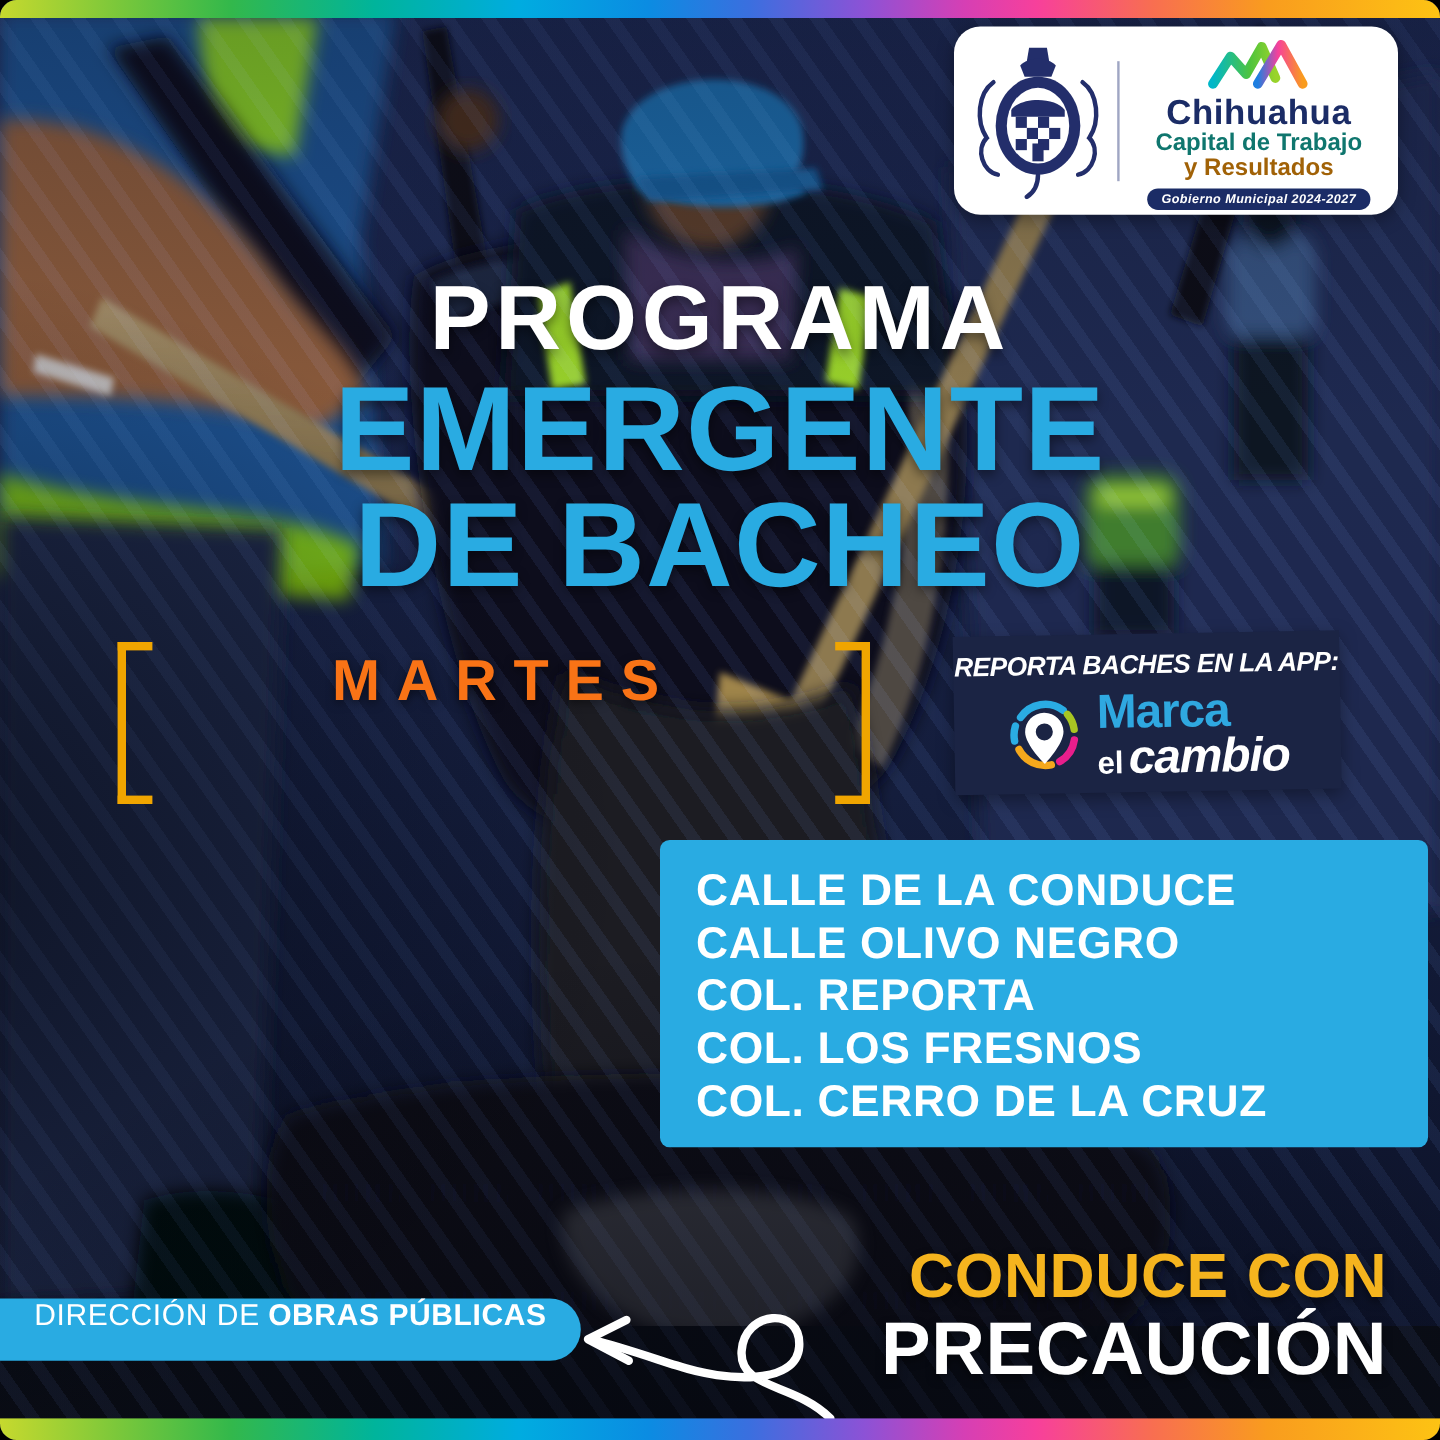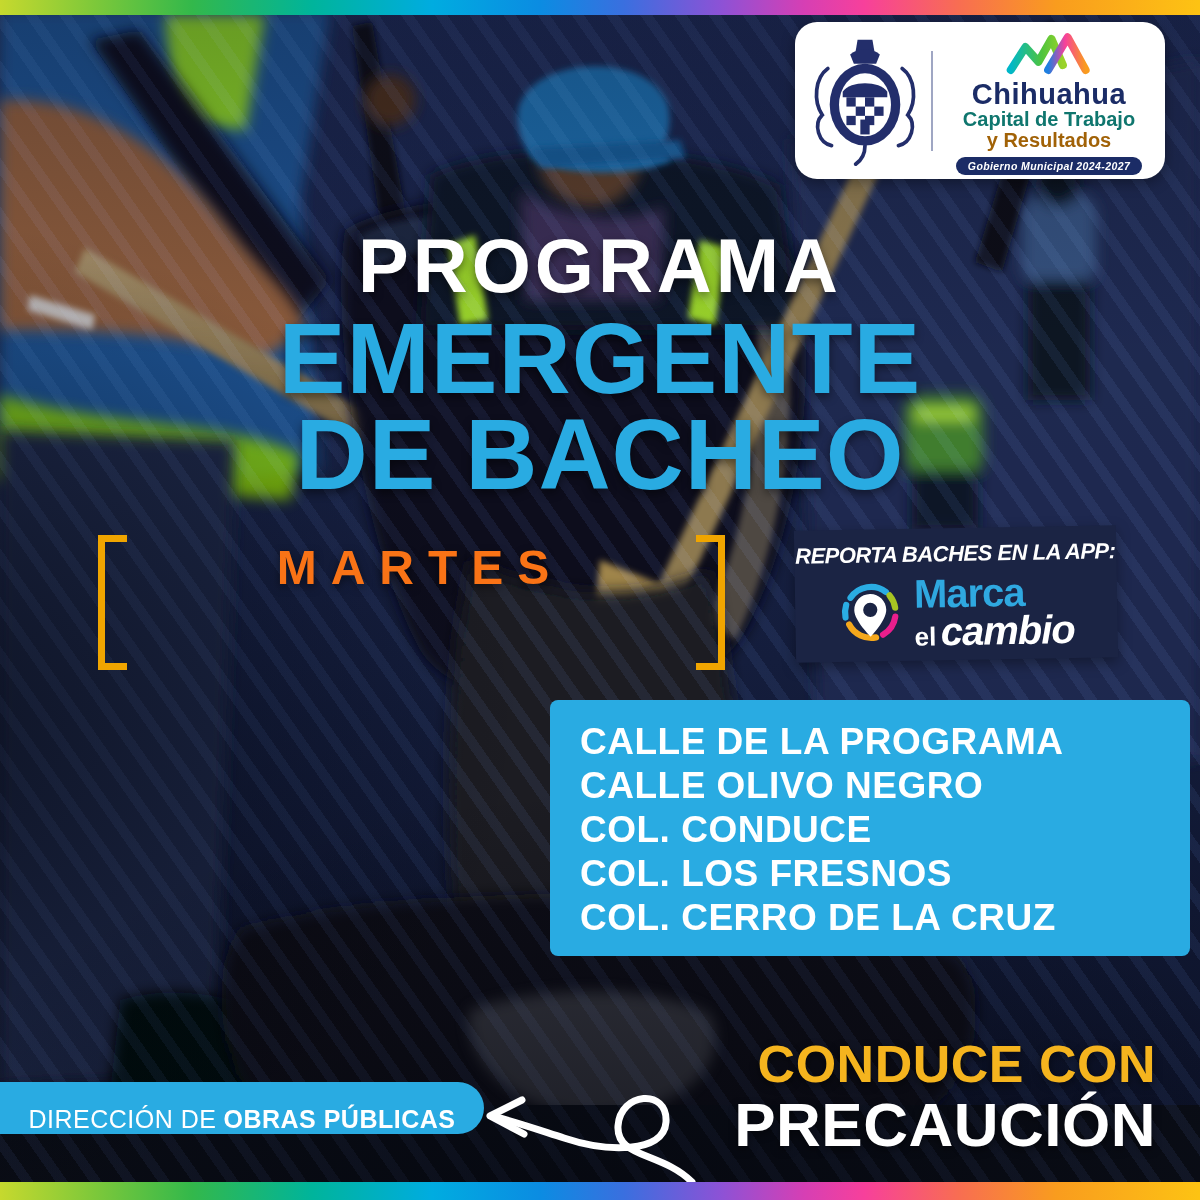--- a/index.html
+++ b/index.html
@@ -1,19 +1,20 @@
 <!DOCTYPE html>
 <html><head>
 <meta charset="utf-8">
 <style>
   html,body{margin:0;padding:0;background:#000;}
   #poster{
     position:relative;width:1200px;height:1200px;overflow:hidden;
     font-family:"Liberation Sans",sans-serif;
     background:#121a36;
+    border-radius:14px;
   }
   
   .grad-bar{
     position:absolute;left:0;width:1200px;z-index:6;
     background:linear-gradient(90deg,
       #c6d92e 0%,#7cc83a 8%,#33b84b 16%,#00b49b 26%,#00ace0 36%,
       #0b8ce2 45%,#3a6fdf 52%,#8c52d6 60%,#d63fb4 67%,#f7409b 72%,
       #f86e51 80%,#f99c1e 88%,#fdc313 100%);
   }
   .grad-bar.top{top:0;height:15px;}
@@ -82,21 +83,21 @@
   .streets-box{
     position:absolute;left:550px;top:700px;width:640px;height:256px;z-index:4;
     background:#29abe2;border-radius:8px;box-sizing:border-box;
     padding:20px 20px 0 30px;display:flex;flex-direction:column;justify-content:flex-start;
   }
   .street-line{color:#fff;font-weight:bold;font-size:37px;line-height:44px;letter-spacing:.5px;white-space:nowrap;}
   
   .dept-pill{
     position:absolute;left:0;top:1082px;width:484px;height:52px;z-index:4;
     background:#29abe2;border-radius:0 26px 26px 0;
-    display:flex;align-items:flex-end;justify-content:center;
+    display:flex;align-items:flex-start;justify-content:center;
     color:#fff;font-size:25px;letter-spacing:.5px;white-space:nowrap;
   }
   .dept-pill .bold{font-weight:bold;margin-left:7px;}
   .warning{position:absolute;right:44px;top:1038px;z-index:4;text-align:right;
     text-shadow:0 3px 8px rgba(0,0,0,.5);}
   .warn-l1{color:#f5b41e;font-weight:bold;font-size:52px;line-height:1;letter-spacing:.5px;}
   .warn-l2{color:#ffffff;font-weight:bold;font-size:62px;line-height:1;margin-top:4px;letter-spacing:.5px;}
   .arrow-doodle{position:absolute;left:430px;top:1050px;z-index:5;}
 </style>
 </head>
@@ -285,23 +286,23 @@
         <circle cx="36" cy="32" r="8" fill="#1b2444"></circle>
       </svg>
       <div class="app-words">
         <div class="app-w1">Marca</div>
         <div class="app-w23"><span class="app-w2">el</span> <span class="app-w3">cambio</span></div>
       </div>
     </div>
   </div>
 
   <div class="streets-box">
-    <div class="street-line">CALLE DE LA PROGRAMA</div>
+    <div class="street-line">CALLE DE LA CONDUCE</div>
     <div class="street-line">CALLE OLIVO NEGRO</div>
-    <div class="street-line">COL. CONDUCE</div>
+    <div class="street-line">COL. REPORTA</div>
     <div class="street-line">COL. LOS FRESNOS</div>
     <div class="street-line">COL. CERRO DE LA CRUZ</div>
   </div>
 
   <div class="dept-pill">
     <span>DIRECCIÓN DE</span>
     <span class="bold">OBRAS PÚBLICAS</span>
   </div>
 
   <svg class="arrow-doodle" width="280" height="150" viewBox="0 0 280 150">

